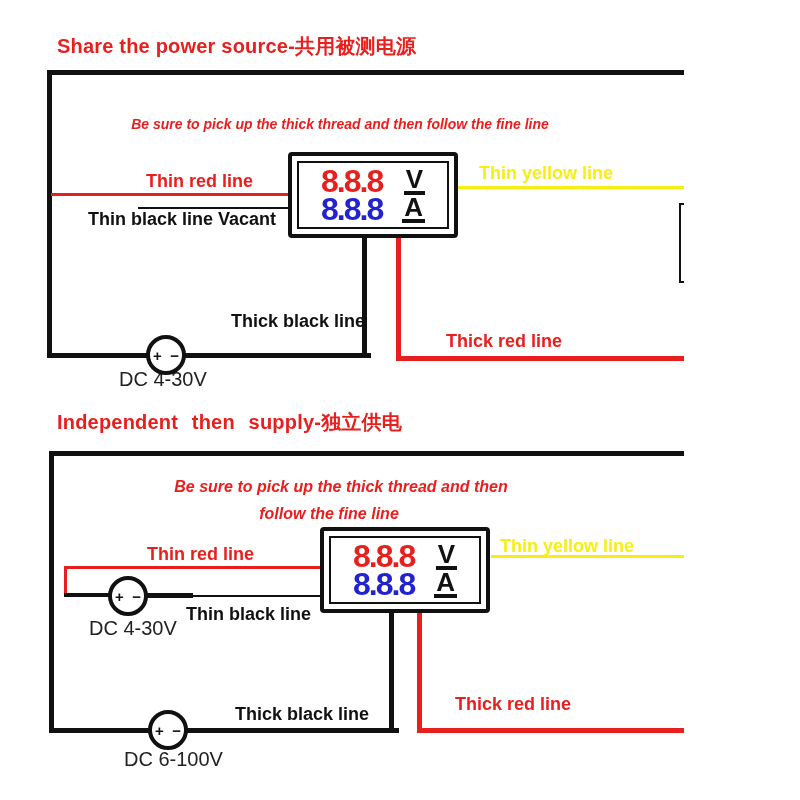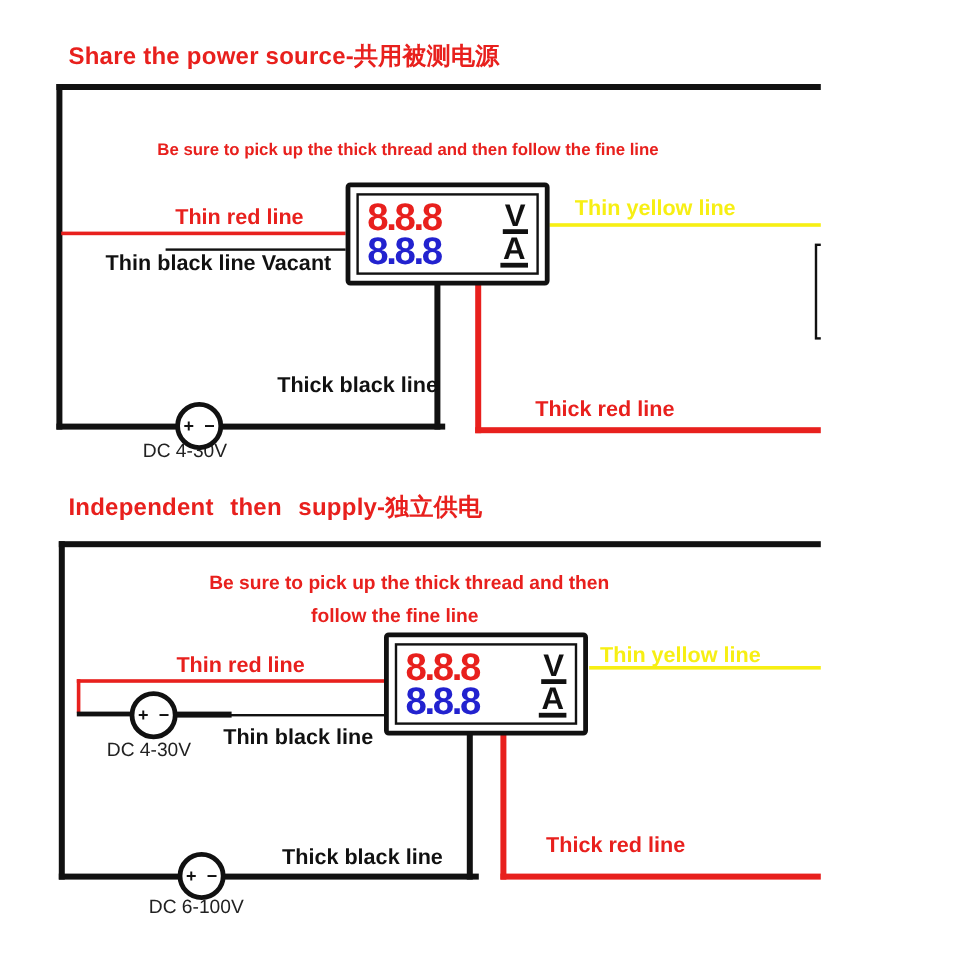--- a/index.html
+++ b/index.html
@@ -14,28 +14,28 @@
     font-family:"Liberation Sans",sans-serif;color:var(--ink);
   }
   .layer{position:absolute;inset:0;}
   .wire{position:absolute;background:var(--ink);}
   .wire.red{background:var(--wire-red);}
   .wire.yellow{background:var(--wire-yellow);}
   .lbl{position:absolute;font-weight:bold;font-size:18px;line-height:1.1;white-space:nowrap;}
   .lbl.red{color:var(--wire-red);}
   .lbl.yellow{color:var(--wire-yellow);}
   .lbl.big{font-size:18px;}
-  .lbl.plain{font-weight:normal;font-size:16px;color:#222;}
+  .lbl.plain{font-weight:normal;font-size:20px;color:#222;}
   .title{position:absolute;font-weight:bold;font-size:20px;color:var(--wire-red);white-space:nowrap;letter-spacing:.2px;}
-  .warning{position:absolute;font-weight:bold;font-size:14px;color:var(--wire-red);text-align:center;white-space:nowrap;}
+  .warning{position:absolute;font-weight:bold;font-size:14px;color:var(--wire-red);text-align:center;white-space:nowrap;font-style:italic;}
   .warning.w2{font-size:16px;}
   .meter{position:absolute;width:170px;height:86px;background:#fff;border:4px solid var(--ink);
          border-radius:4px;box-sizing:border-box;z-index:5;}
   .screen{position:absolute;inset:5px;border:2px solid var(--ink);display:flex;flex-direction:column;
-          justify-content:center;padding:0 7px;box-sizing:border-box;}
+          justify-content:center;padding:0 22px;box-sizing:border-box;}
   .mrow{display:flex;align-items:center;justify-content:space-between;height:28px;}
   .digits{font-size:32px;font-weight:bold;letter-spacing:-2px;line-height:1;}
   .digits.volts{color:var(--wire-red);}
   .digits.amps{color:var(--digit-blue);}
   .unit{font-size:26px;font-weight:bold;color:var(--ink);line-height:.95;border-bottom:4px solid var(--ink);padding:0 2px;}
   .load{position:absolute;width:33px;height:80px;background:#fff;border:2px solid var(--ink);box-sizing:border-box;z-index:3;}
   .source{position:absolute;width:40px;height:40px;background:#fff;border:4px solid var(--ink);border-radius:50%;
           box-sizing:border-box;z-index:4;display:flex;align-items:center;justify-content:space-between;
           padding:0 3px;font-size:15px;font-weight:bold;color:var(--ink);}
   .watermark{position:absolute;font-size:6px;color:#b7bec2;letter-spacing:.5px;}

